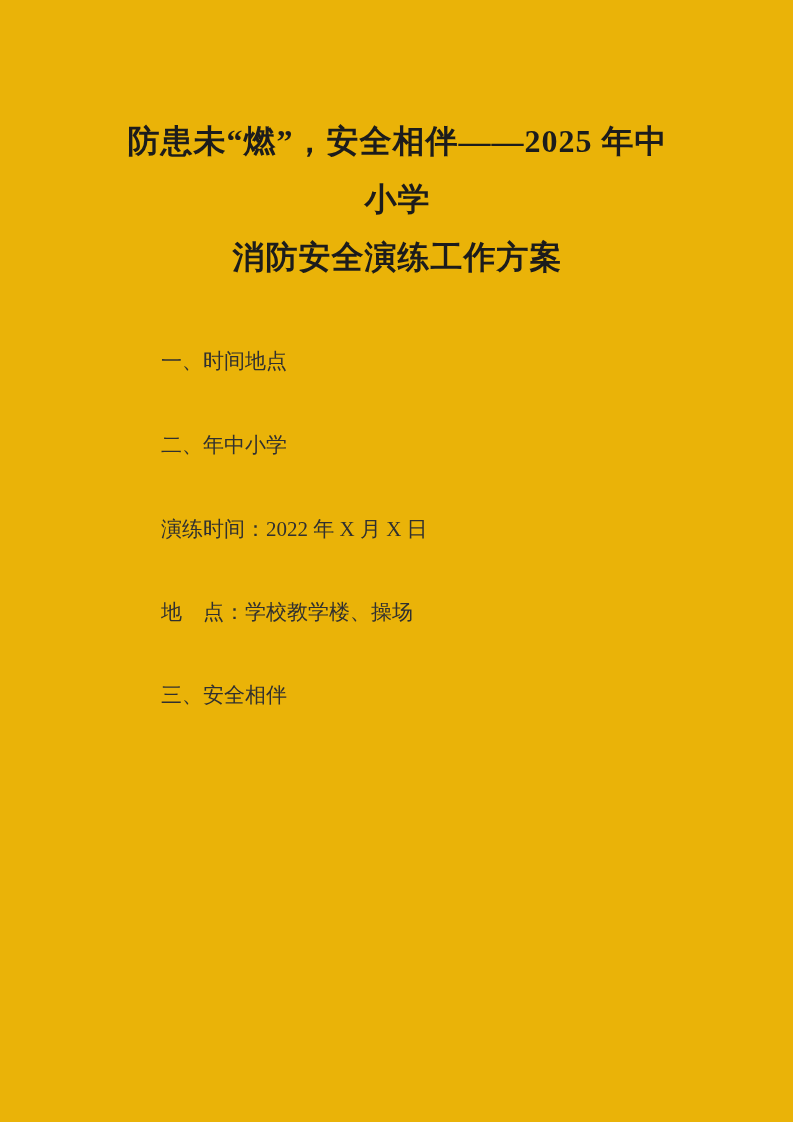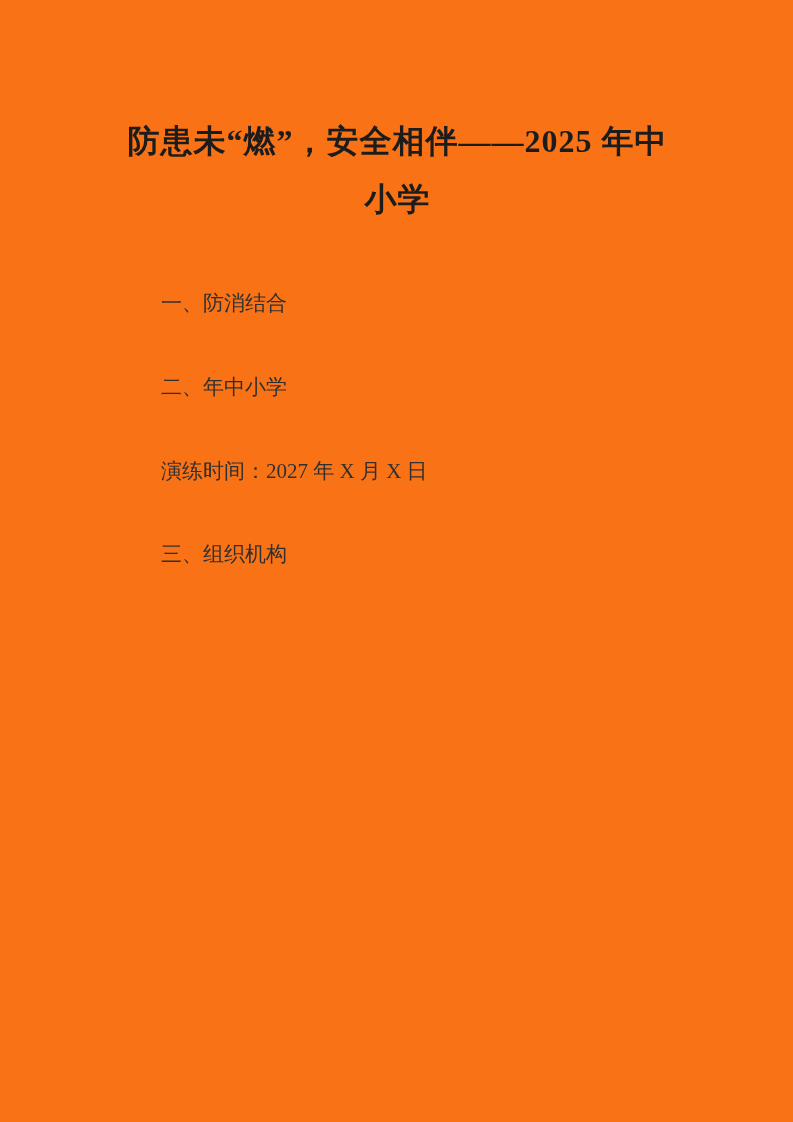--- a/index.html
+++ b/index.html
@@ -4,21 +4,21 @@
 <style>
   html, body {
     margin: 0;
     padding: 0;
     background: #ffffff;
   }
   .page {
     position: relative;
     width: 793px;
     height: 1122px;
-    background: #f97316;
+    background: #eab308;
     overflow: hidden;
     font-family: "Liberation Serif", "DejaVu Serif", serif;
   }
   .content {
     position: absolute;
     left: 119px;
     top: 112px;
     width: 557px;
   }
   .doc-title {
@@ -52,26 +52,28 @@
   }
 </style>
 </head>
 <body>
 
 <div class="page">
   <div class="content">
 
     <h1 class="doc-title">
       <span class="t-line">防患未“燃”，安全相伴——2025 年中小学</span>
+      <span class="t-line">消防安全演练工作方案</span>
     </h1>
 
-    <p class="sec heading">一、防消结合</p>
+    <p class="sec heading">一、时间地点</p>
 
 
     <p class="sec heading">二、年中小学</p>
 
-    <p class="sec paragraph">演练时间：2027 年 X 月 X 日</p>
+    <p class="sec paragraph">演练时间：2022 年 X 月 X 日</p>
 
+    <p class="sec paragraph">地　点：学校教学楼、操场</p>
 
-    <p class="sec heading">三、组织机构</p>
+    <p class="sec heading">三、安全相伴</p>
 
   </div>
 </div>
 
 </body></html>

